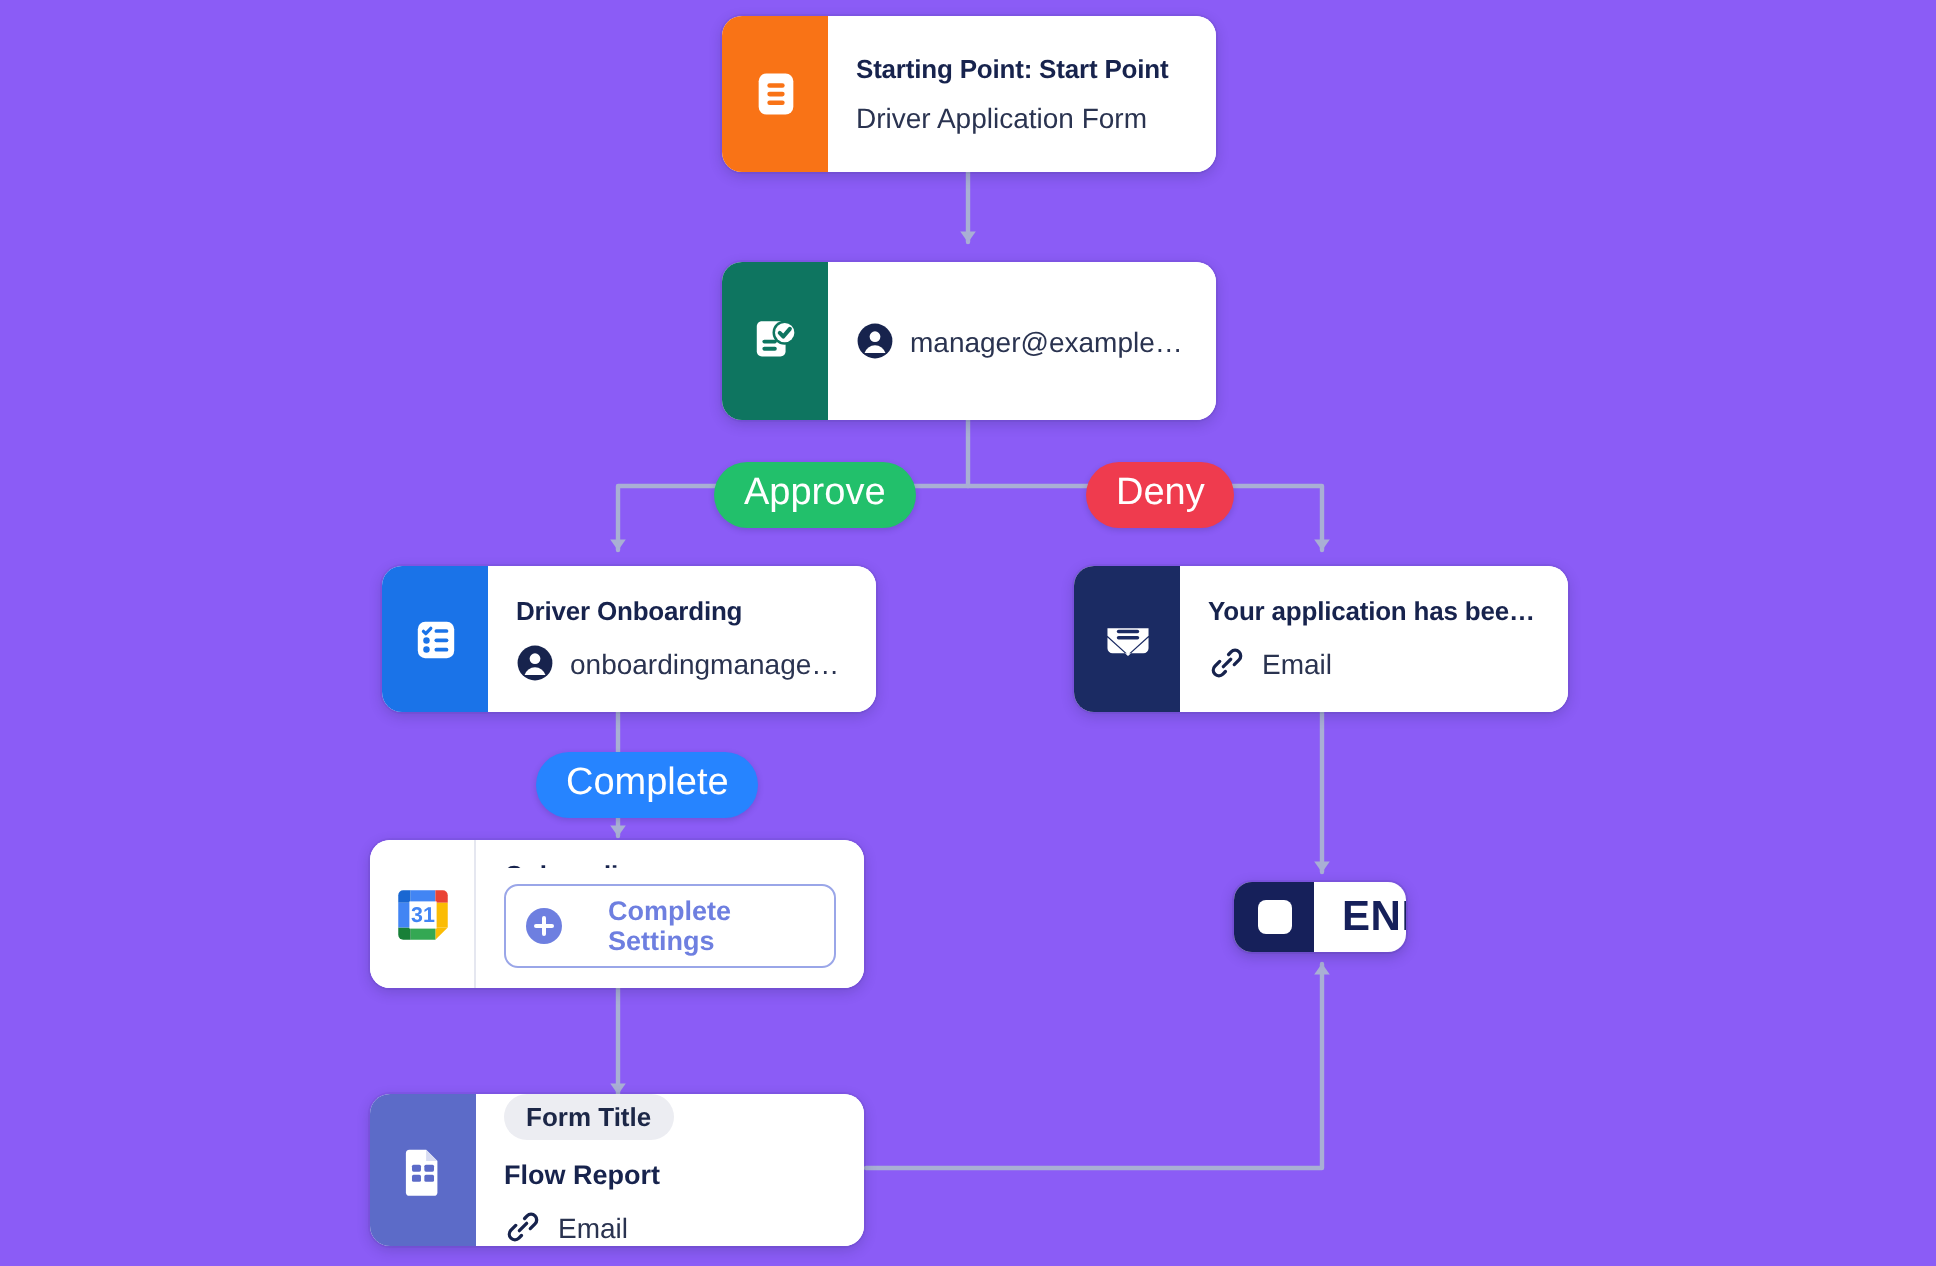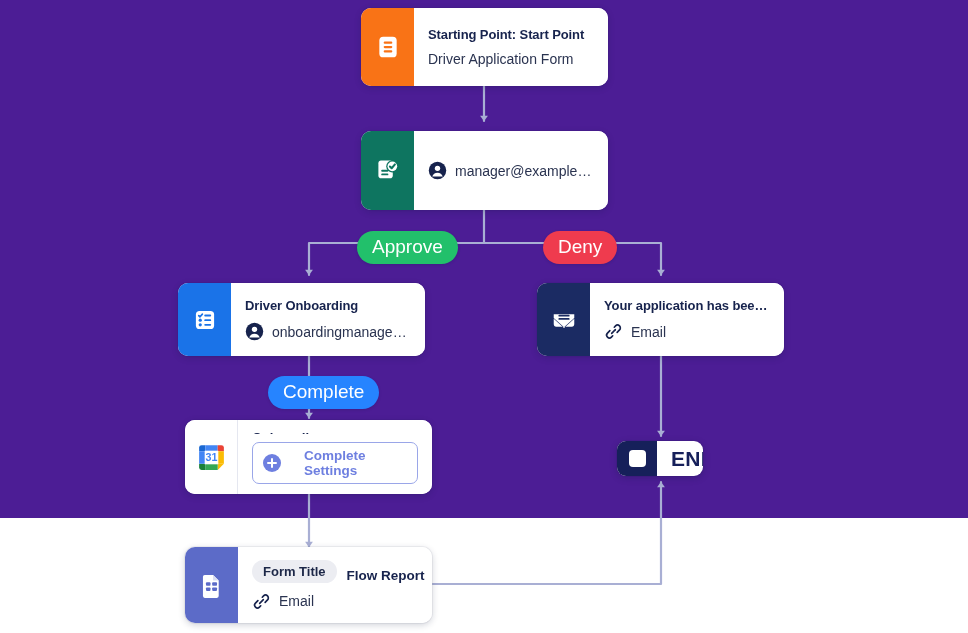--- a/index.html
+++ b/index.html
@@ -6,22 +6,22 @@
   html, body {
     width: 968px;
     height: 633px;
     background: #ffffff;
     font-family: "Liberation Sans", sans-serif;
     overflow: hidden;
   }
   #canvas {
     position: relative;
     width: 968px;
-    height: 518px;
-    background: #4c1d95;
+    height: 633px;
+    background: #8b5cf6;
   }
   #edges {
     position: absolute;
     left: 0; top: 0;
     width: 968px; height: 633px;
     pointer-events: none;
   }
 
   
   .node {
@@ -174,21 +174,21 @@
     font-weight: bold;
     color: #1c2747;
     white-space: nowrap;
   }
   .chip-val {
     font-size: 13.5px;
     font-weight: bold;
     color: #17234d;
     white-space: nowrap;
   }
-  .kvrow { display: flex; align-items: flex-end; gap: 10px; }
+  .kvrow { display: flex; align-items: flex-start; gap: 10px; flex-direction: column; }
 
   svg.glyph { display: block; }
 </style>
 </head>
 <body>
 
 <div id="canvas">
 
   <svg id="edges" viewBox="0 0 968 633" xmlns="http://www.w3.org/2000/svg">
     <defs>
@@ -259,21 +259,21 @@
           </svg>
         </span>
         <div class="subtext">manager@example.com</div>
       </div>
     </div>
   </div>
 
   <div class="elabel lbl-approve" style="left:357px; top:231px;">Approve</div>
   <div class="elabel lbl-deny" style="left:543px; top:231px;">Deny</div>
 
-  <div class="node" style="left:178px; top:283px; width:247px; height:73px;justify-content:space-between;">
+  <div class="node" style="left:191px; top:283px; width:247px; height:73px;justify-content:space-between;">
     <div class="icon-pane pane-blue">
       <span>
         <svg class="glyph" width="26" height="26" viewBox="0 0 24 24">
           <rect x="3.6" y="3.6" width="16.8" height="16.8" rx="3.4" fill="#ffffff"></rect>
           <path d="M6.2,8.0 L7.3,9.1 L9.6,6.6" stroke="#1A73E8" stroke-width="1.5" fill="none" stroke-linecap="round" stroke-linejoin="round"></path>
           <rect x="11.3" y="7.0" width="6.4" height="1.7" rx="0.85" fill="#1A73E8"></rect>
           <circle cx="7.6" cy="12.2" r="1.5" fill="#1A73E8"></circle>
           <rect x="11.3" y="11.3" width="6.4" height="1.7" rx="0.85" fill="#1A73E8"></rect>
           <circle cx="7.6" cy="16.4" r="1.5" fill="#1A73E8"></circle>
           <rect x="11.3" y="15.6" width="6.4" height="1.7" rx="0.85" fill="#1A73E8"></rect>

